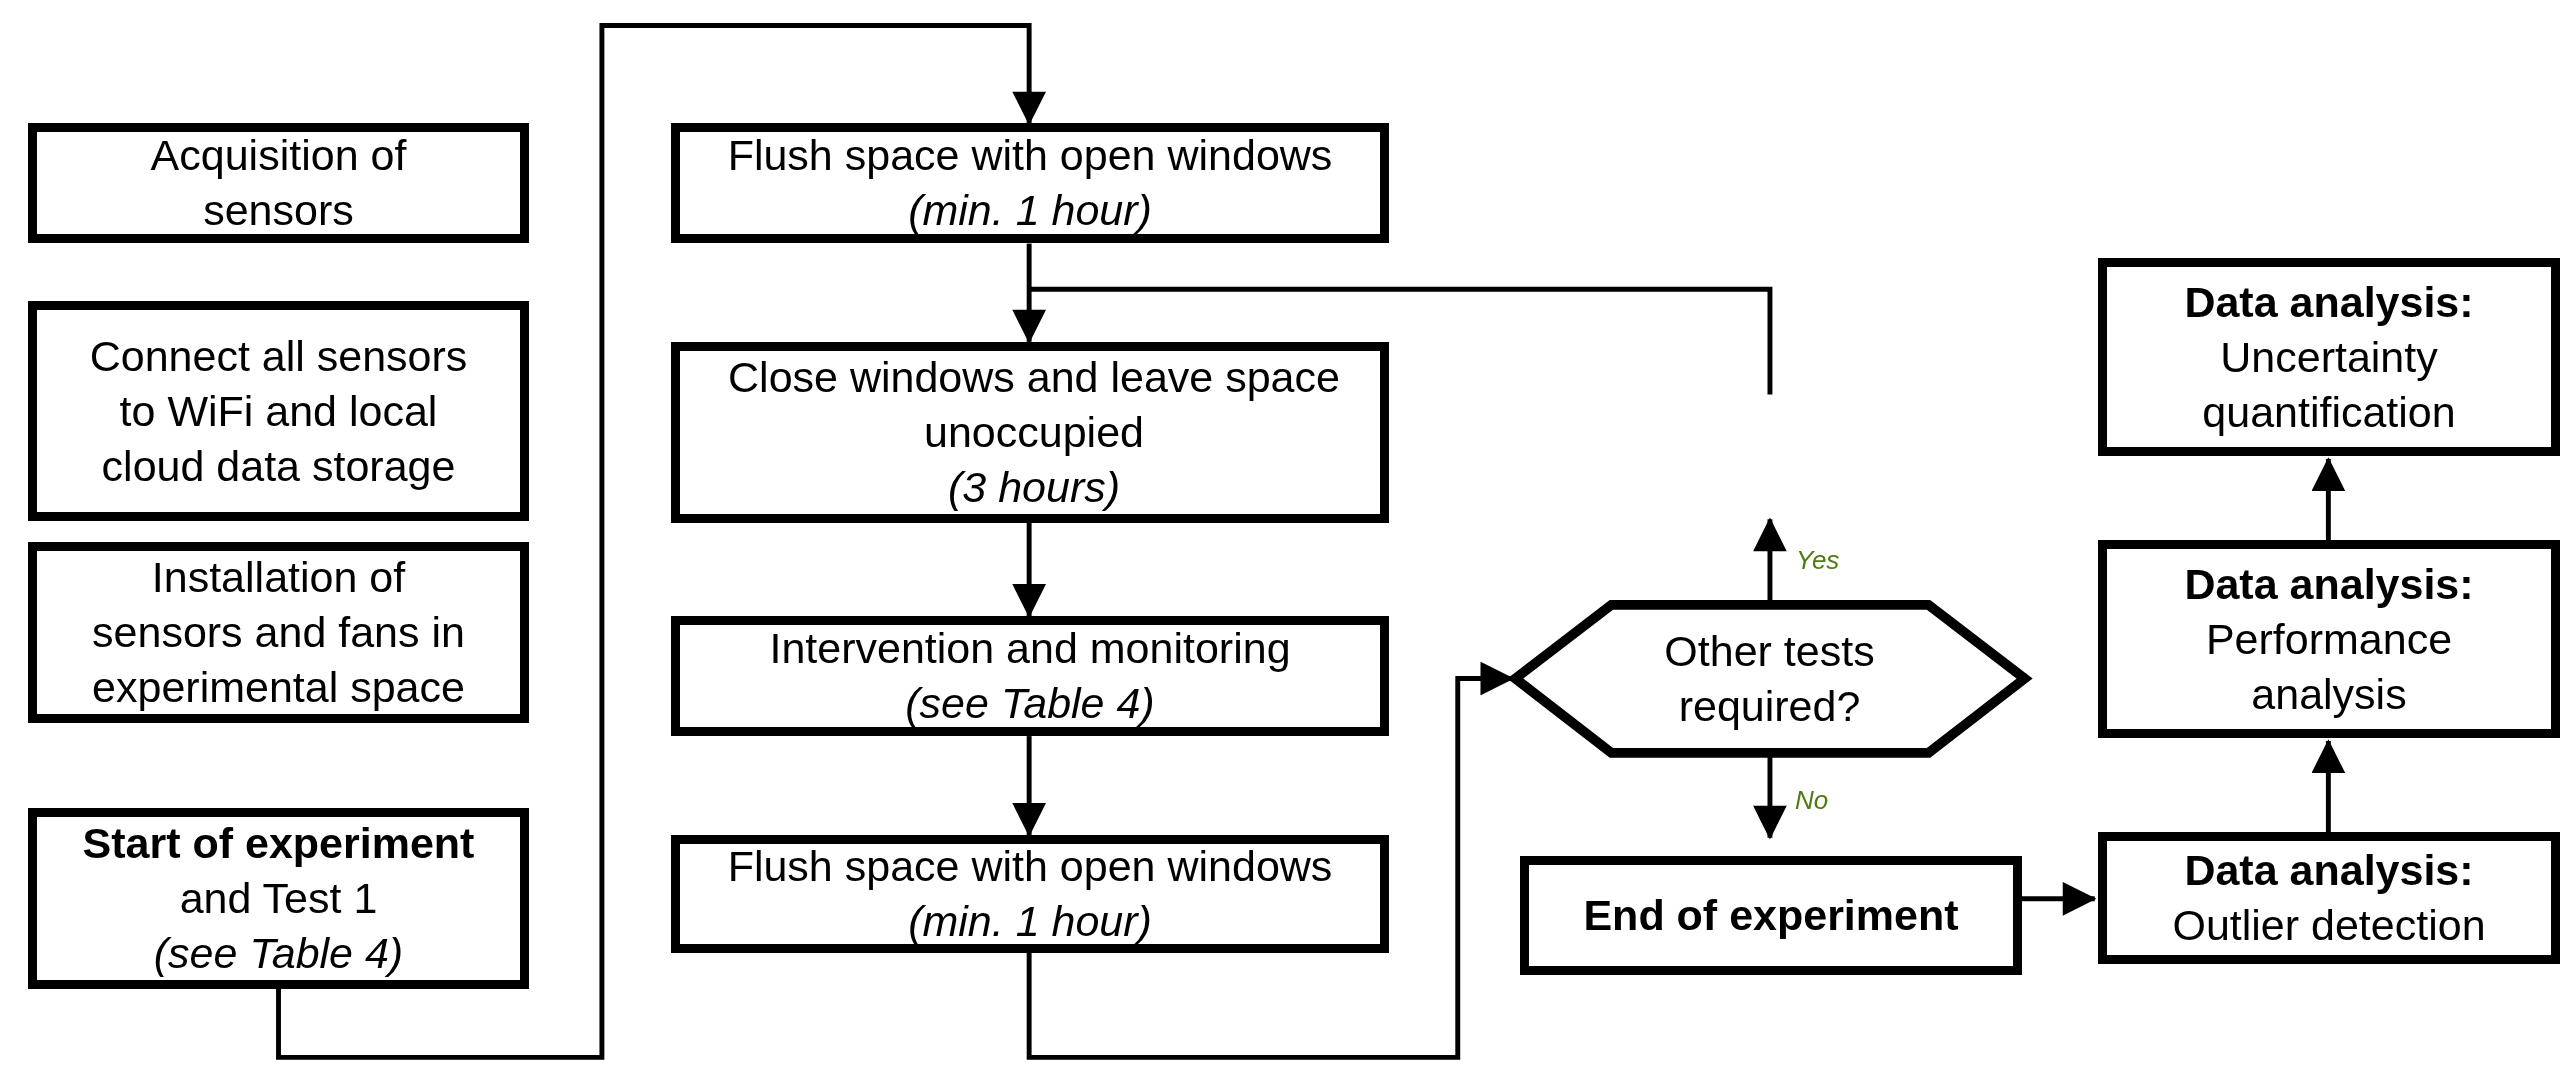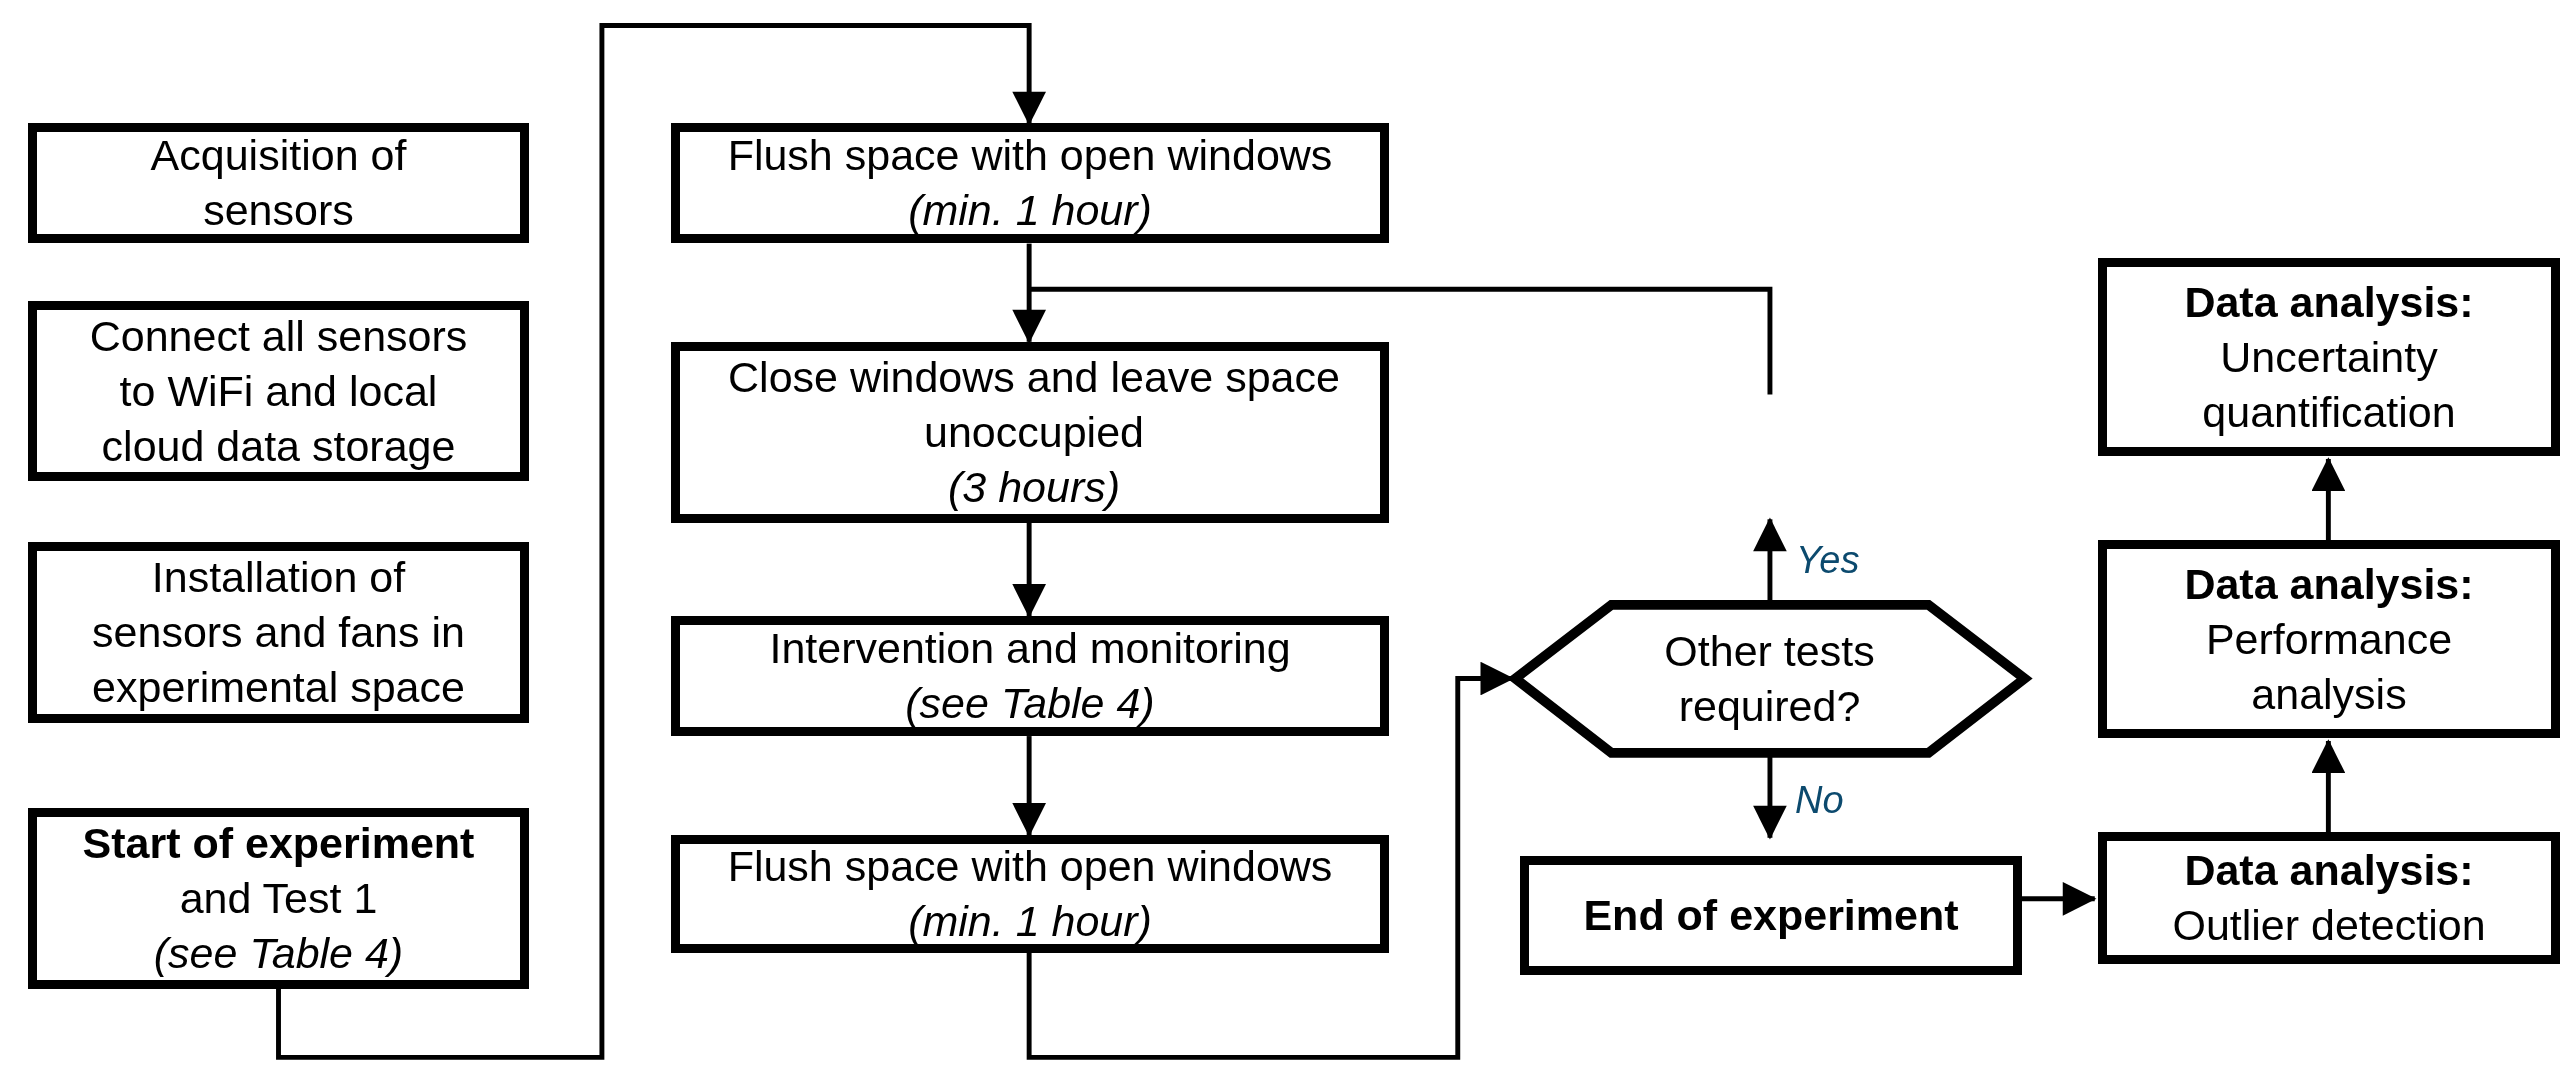--- a/index.html
+++ b/index.html
@@ -42,28 +42,28 @@
     align-items: center;
     text-align: left;
     font-size: 43px;
     line-height: 55px;
     white-space: nowrap;
   }
   .bold { font-weight: bold; }
   .italic { font-style: italic; }
   .edge-label {
     position: absolute;
-    font-size: 38px;
+    font-size: 26px;
     line-height: 41px;
     font-style: italic;
-    color: #0c4a6e;
+    color: #4d7c0f;
   }
   
   #acquisition   { left: 28px;   top: 123px;  width: 501px;  height: 120px; }
-  #connect       { left: 28px;   top: 301px;  width: 501px;  height: 180px; }
+  #connect       { left: 28px;   top: 301px;  width: 501px;  height: 220px; }
   #installation  { left: 28px;   top: 542px;  width: 501px;  height: 181px; }
   #start         { left: 28px;   top: 784px; width: 501px;  height: 181px; margin-top: 24px; }
   #flush1        { left: 671px;  top: 123px;  width: 718px; height: 120px; }
   #close         { left: 671px;  top: 342px;  width: 718px; height: 181px; padding-left: 8px; }
   #intervention  { left: 671px;  top: 616px;  width: 718px; height: 120px; }
   #flush2        { left: 671px;  top: 835px; width: 718px; height: 118px; }
   #next          { left: 1520px; top: 394px;  width: 502px;  height: 123px; }
   #endbox        { left: 1520px; top: 856px; width: 502px;  height: 119px; }
   #hextext       { left: 1515px; top: 605px;  width: 509px;  height: 148px; }
   #da-outlier    { left: 2098px; top: 832px; width: 462px;  height: 132px; }

